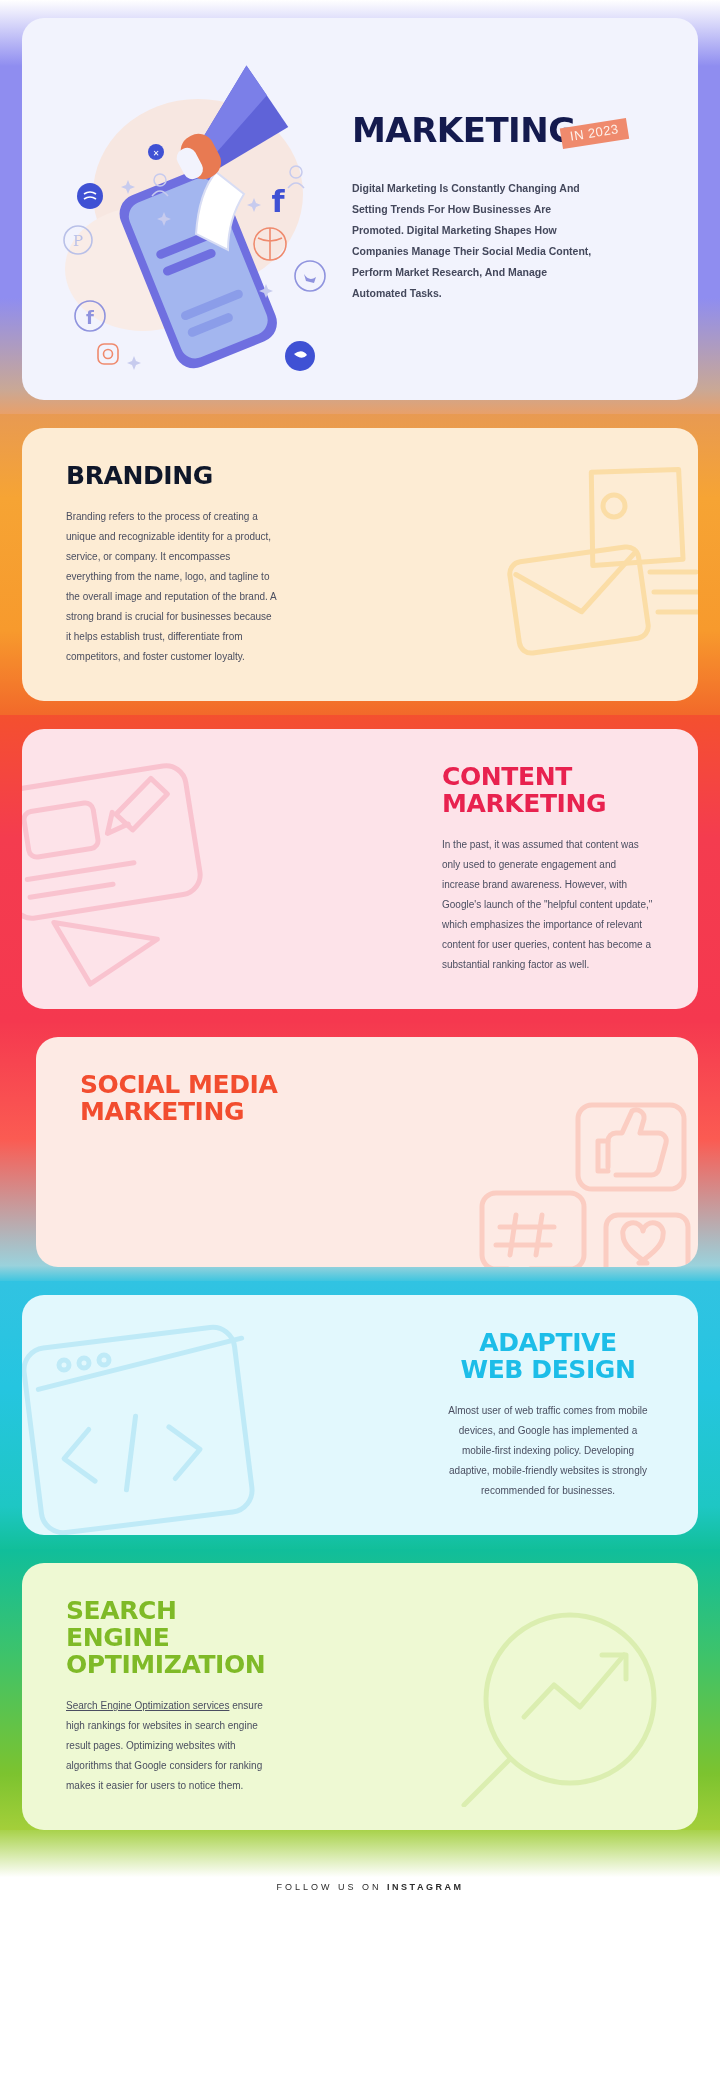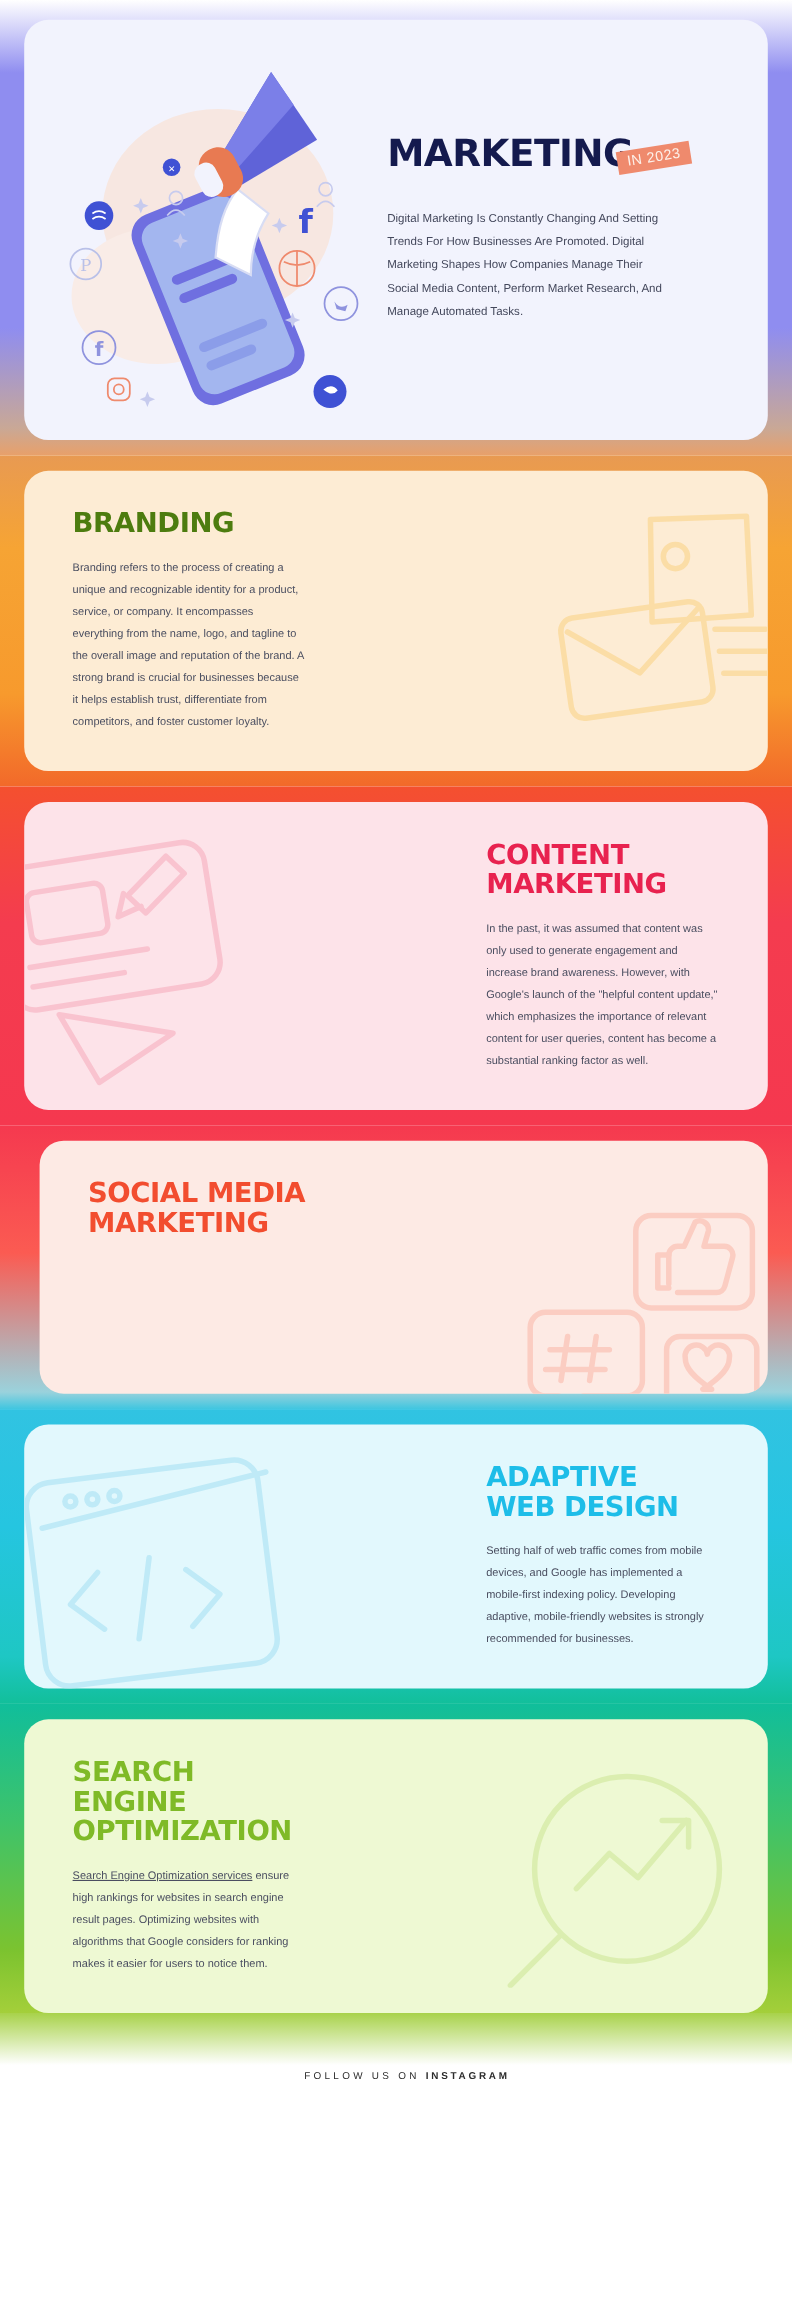--- a/index.html
+++ b/index.html
@@ -80,20 +80,21 @@
     padding: 4px 9px 5px 9px;
     transform: rotate(-9deg);
     font-family: "Liberation Sans", sans-serif;
   }
   .header-body {
     margin-top: 32px;
     font-size: 10.5px;
     line-height: 2.0;
     color: #44485c;
     max-width: 250px;
+    font-weight: bold;
   }
 
   
   .sec-title {
     font-family: "DejaVu Sans", sans-serif;
     font-weight: 700;
     font-size: 25px;
     line-height: 1.08;
     letter-spacing: -0.4px;
     margin-bottom: 18px;
@@ -105,31 +106,31 @@
     max-width: 262px;
   }
   .sec-body .u { text-decoration: underline; }
 
   .col-left  { width: 300px; }
   .col-right { width: 300px; margin-left: auto; }
 
   
   .band-branding { background: linear-gradient(180deg,#e89a52 0%, #f6a434 28%, #f79a2d 72%, #f2692a 100%); padding-top:14px; padding-bottom:14px;}
   .card-branding { background: #fdecd4; min-height: 230px; }
-  .t-branding { color: #4d7c0f; }
+  .t-branding { color: #0f172a; }
 
   .band-content { background: linear-gradient(180deg,#f4502f 0%, #f43c4f 40%, #f5384f 100%); padding-top:14px; padding-bottom:14px;}
   .card-content { background: #fde3e9; min-height: 250px; }
   .t-content { color: #e8224f; }
 
   .band-social { background: linear-gradient(180deg,#f5394f 0%, #fb5b52 45%, #9ad2dc 94%, #3fc6e0 100%); padding-top:14px; padding-bottom:14px;padding-left:36px;}
   .card-social { background: #fdeae4; min-height: 230px; }
   .t-social { color: #f24d2f; }
 
-  .band-adaptive { background: linear-gradient(180deg,#31c3e2 0%, #25c5e0 40%, #1ec7c4 84%, #12bf9a 100%); padding-top:14px; padding-bottom:14px;}
+  .band-adaptive { background: linear-gradient(180deg,#31c3e2 0%, #25c5e0 40%, #1ec7c4 84%, #12bf9a 100%); padding-top:14px; padding-bottom:14px;text-align:center;}
   .card-adaptive { background: #e2f8fd; min-height: 230px; }
   .t-adaptive { color: #1dbde8; }
 
   .band-seo { background: linear-gradient(180deg,#10be9b 0%, #3ec36a 38%, #7cc32f 80%, #a4cf3a 100%); padding-top:14px; }
   .card-seo { background: #eef9d3; min-height: 250px; }
   .t-seo { color: #7fba27; }
 
   
   .footer {
     background: linear-gradient(180deg,#a8d24a 0%, #ffffff 55%, #ffffff 100%);
@@ -317,21 +318,21 @@
           <path d="M104 112 l-28 26 28 26" transform="rotate(-7 90 138)"></path>
           <path d="M184 106 l28 26 -28 26" transform="rotate(-7 198 132)"></path>
           <path d="M152 98 l-18 72" transform="rotate(-7 143 134)"></path>
         </g>
       </svg>
       <div class="card-inner col-right">
         <h2 class="sec-title t-adaptive">
           <span style="display:block">ADAPTIVE</span>
           <span style="display:block">WEB DESIGN</span>
         </h2>
-        <p class="sec-body">Setting half of web traffic comes from mobile devices, and Google has implemented a mobile-first indexing policy. Developing adaptive, mobile-friendly websites is strongly recommended for businesses.</p>
+        <p class="sec-body">Almost user of web traffic comes from mobile devices, and Google has implemented a mobile-first indexing policy. Developing adaptive, mobile-friendly websites is strongly recommended for businesses.</p>
       </div>
     </div>
   </div>
 
   <div class="band band-seo">
     <div class="card card-seo">
       <svg class="art art-seo" width="250" height="200" viewBox="0 0 250 200">
         <g stroke="#dbeeb0" stroke-width="5" fill="none" stroke-linecap="round" stroke-linejoin="round">
           <circle cx="128" cy="92" r="84"></circle>
           <path d="M68 152 L22 198"></path>

